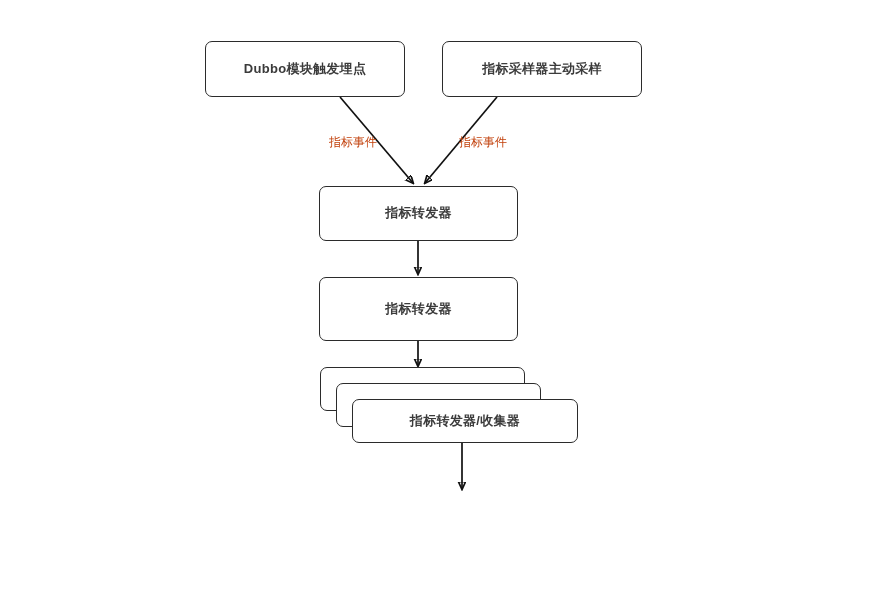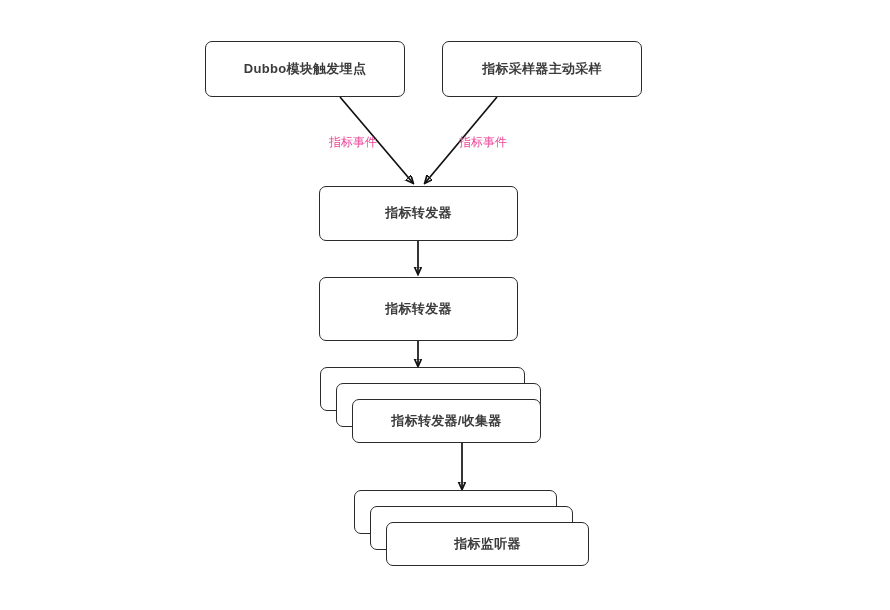--- a/index.html
+++ b/index.html
@@ -63,21 +63,21 @@
   .stack .sheet.front {
     left: 32px;
     top: 32px;
     display: flex;
     align-items: center;
     justify-content: center;
   }
   .edge-label {
     position: absolute;
     font-size: 12px;
-    color: #ec4899;
+    color: #c2410c;
     white-space: nowrap;
     user-select: none;
   }
   svg.edges {
     position: absolute;
     left: 0;
     top: 0;
     width: 890px;
     height: 610px;
     overflow: visible;
@@ -129,26 +129,19 @@
     <span class="node-label">指标转发器</span>
   </div>
 
   <div class="node" style="left:319px; top:277px; width:199px; height:64px;">
     <span class="node-label">指标转发器</span>
   </div>
 
   <div class="stack" style="left:320px; top:367px; width:237px; height:76px;">
     <div class="sheet back" style="width:205px; height:44px;"></div>
     <div class="sheet mid" style="width:205px; height:44px;"></div>
-    <div class="sheet front" style="width:189px; height:44px;">
+    <div class="sheet front" style="width:226px; height:44px;">
       <span class="node-label">指标转发器/收集器</span>
     </div>
   </div>
 
-  <div class="stack" style="left:354px; top:490px; width:235px; height:76px;">
-    <div class="sheet back" style="width:203px; height:44px;"></div>
-    <div class="sheet mid" style="width:203px; height:44px;"></div>
-    <div class="sheet front" style="width:203px; height:44px;">
-      <span class="node-label">指标监听器</span>
-    </div>
-  </div>
 
 </div>
 
 </body></html>

